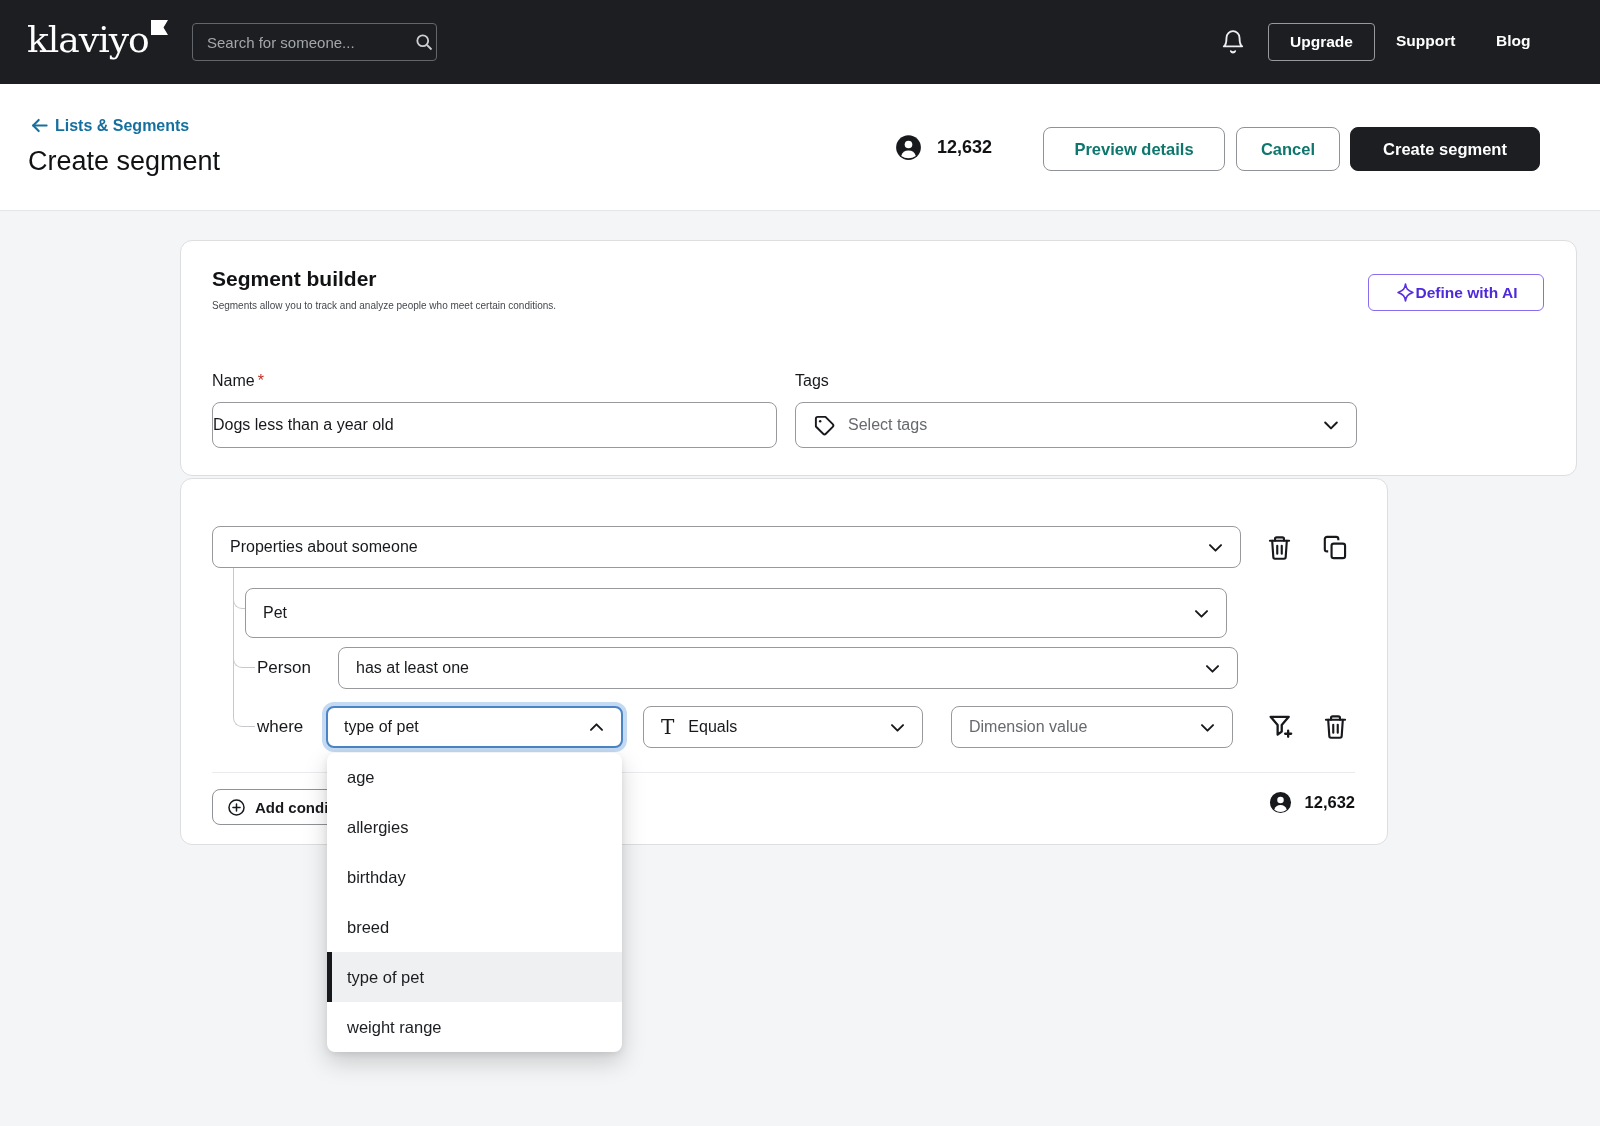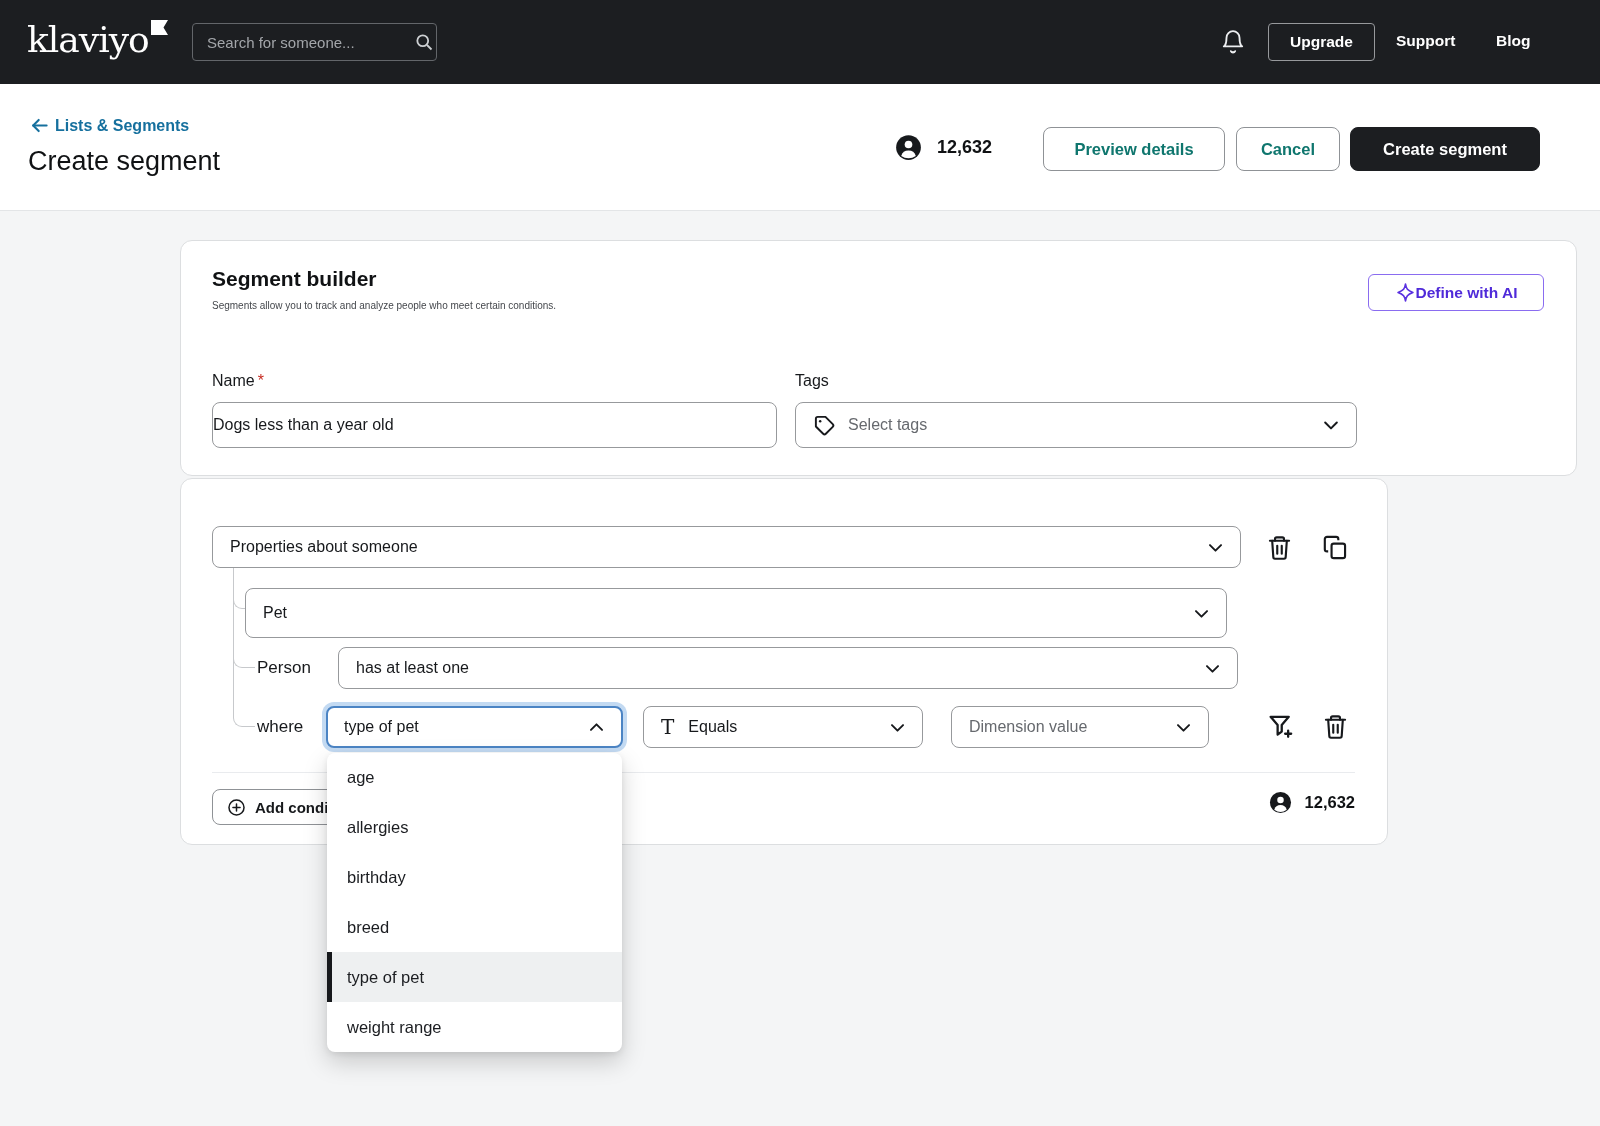--- a/index.html
+++ b/index.html
@@ -53,21 +53,21 @@
   
   .cond-select-1 { left:31px; top:47px; width:1029px; height:42px; }
   .cond-select-pet { left:64px; top:109px; width:982px; height:50px; }
   .cond-select-quant { left:157px; top:168px; width:900px; height:42px; }
   .cond-label { position:absolute; font-size:17px; color:#17191c; }
   .lbl-person { left:76px; top:179px; }
   .lbl-where { left:76px; top:238px; }
   .cond-select-dim { left:145px; top:227px; width:297px; height:42px; border:2px solid #4b84c4; box-shadow:0 0 0 4px rgba(121,174,226,0.45); padding-left:16px; z-index:6; }
   .cond-select-op { left:462px; top:227px; width:280px; height:42px; gap:14px; }
   .op-T { font-family:"DejaVu Serif","Liberation Serif",serif; font-size:20px; color:#17191c; }
-  .cond-select-val { left:770px; top:227px; width:258px; height:42px; }
+  .cond-select-val { left:770px; top:227px; width:282px; height:42px; }
   .icon-btn { position:absolute; width:30px; height:30px; display:flex; align-items:center; justify-content:center; cursor:pointer; }
   .tree { position:absolute; border-left:1.5px solid #c7c9cc; border-bottom:1.5px solid #c7c9cc; border-bottom-left-radius:9px; left:52px; top:89px; width:22px; }
   .cond-divider { position:absolute; left:31px; right:32px; top:293px; height:1px; background:#e9ebee; }
   .add-cond { position:absolute; left:31px; top:310px; height:36px; width:172px; border:1px solid #8f9296; border-radius:8px; background:#fff; display:flex; align-items:center; gap:9px; padding:0 14px; font-size:15px; font-weight:700; color:#17191c; cursor:pointer; }
   .cond-count { position:absolute; right:32px; top:312px; display:flex; align-items:center; gap:13px; font-size:16.5px; font-weight:700; color:#101214; }
 
   
   .dropdown { position:absolute; left:327px; top:753px; width:295px; height:299px; background:#fff; border-radius:8px; box-shadow:0 10px 25px rgba(0,0,0,0.18), 0 2px 6px rgba(0,0,0,0.08); z-index:10; overflow:hidden; display:flex; flex-direction:column; }
   .dd-item { flex:1; display:flex; align-items:center; padding-left:20px; font-size:16.5px; color:#1b1d21; cursor:pointer; position:relative; }
   .dd-item.selected { background:#eef0f1; }

